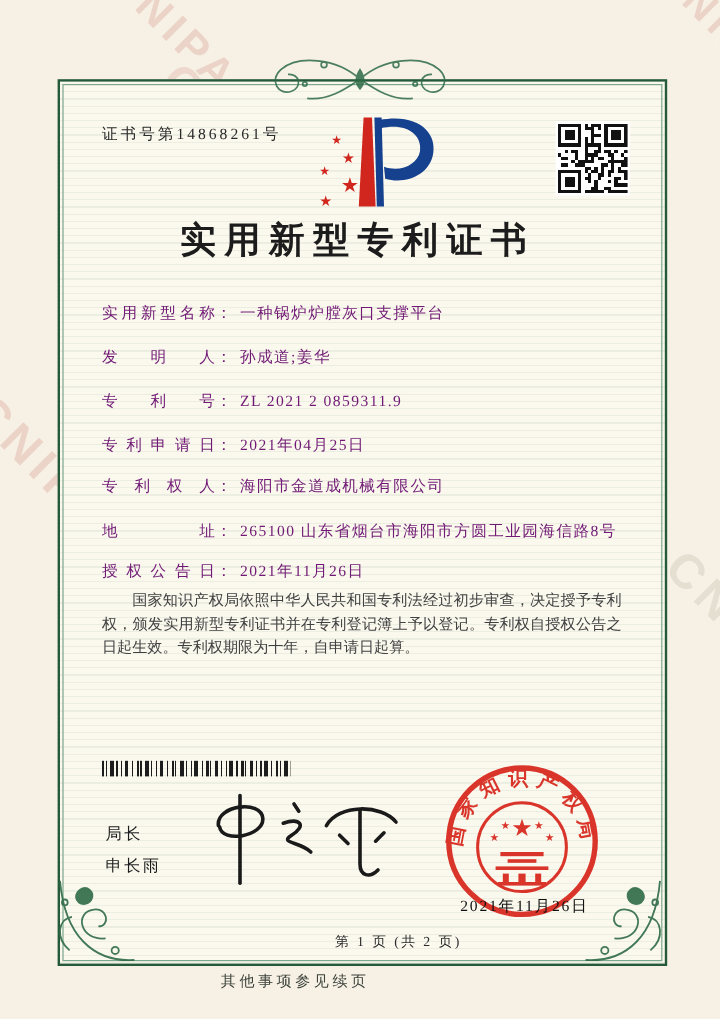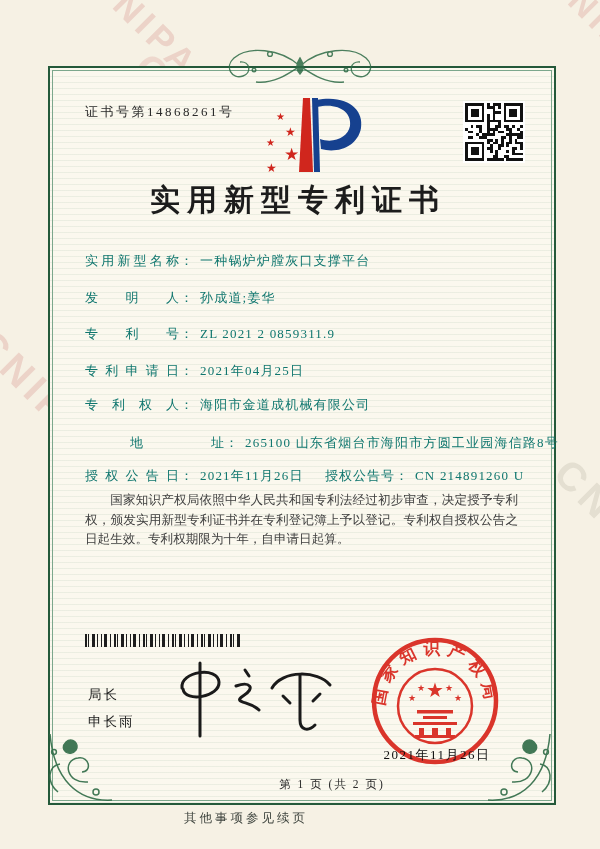--- a/index.html
+++ b/index.html
@@ -33,21 +33,21 @@
   .cert-no{
     position:absolute;left:85px;top:103px;font-size:13px;letter-spacing:2.5px;color:#2a2a2a;
   }
   .logo{position:absolute;left:248px;top:92px;width:124px;height:88px;}
   .qr{position:absolute;left:463px;top:101px;width:58px;height:58px;background:#fff;padding:2px;}
   .title{
     position:absolute;left:0;top:180px;width:596px;text-align:center;
     font-size:30px;font-weight:700;letter-spacing:7px;color:#1c1c1c;
   }
   
-  .frow{position:absolute;left:85px;width:440px;font-size:13px;letter-spacing:1px;color:#0f766e;white-space:nowrap;}
+  .frow{position:absolute;left:85px;width:440px;font-size:13px;letter-spacing:1px;color:#701a75;white-space:nowrap;}
   .flabel{display:inline-block;width:95px;text-align:justify;text-align-last:justify;vertical-align:bottom;}
   .fcolon{display:inline-block;margin-right:6px;}
   .fvalue{letter-spacing:1.2px;}
   .pair2{position:absolute;left:240px;top:0;white-space:nowrap;}
   
   .body-text{
     position:absolute;left:85px;top:491px;width:433px;
     font-size:12.6px;line-height:19.5px;text-align:justify;color:#404040;
   }
   .body-text p{margin:0;text-indent:2em;}
@@ -302,28 +302,25 @@
 </div>
 <div class="frow" style="top:325px;">
   <span class="flabel">专利号</span><span class="fcolon">：</span><span class="fvalue">ZL 2021 2 0859311.9</span>
 </div>
 <div class="frow" style="top:362px;">
   <span class="flabel">专利申请日</span><span class="fcolon">：</span><span class="fvalue">2021年04月25日</span>
 </div>
 <div class="frow" style="top:396px;">
   <span class="flabel">专利权人</span><span class="fcolon">：</span><span class="fvalue">海阳市金道成机械有限公司</span>
 </div>
-<div class="frow" style="top:434px;margin-left:45px;">
+<div class="frow" style="top:434px;">
   <span class="flabel">地址</span><span class="fcolon">：</span><span class="fvalue">265100 山东省烟台市海阳市方圆工业园海信路8号</span>
 </div>
 <div class="frow" style="top:467px;">
   <span class="flabel">授权公告日</span><span class="fcolon">：</span><span class="fvalue">2021年11月26日</span>
-  <span class="pair2">
-    <span>授权公告号</span><span class="fcolon">：</span><span class="fvalue">CN 214891260 U</span>
-  </span>
 </div>
 
 <div class="body-text">
   <p>国家知识产权局依照中华人民共和国专利法经过初步审查，决定授予专利权，颁发实用新型专利证书并在专利登记簿上予以登记。专利权自授权公告之日起生效。专利权期限为十年，自申请日起算。</p>
 </div>
 
 <div class="barcode"></div>
 
 <div class="signer">
   <div>局长</div>

